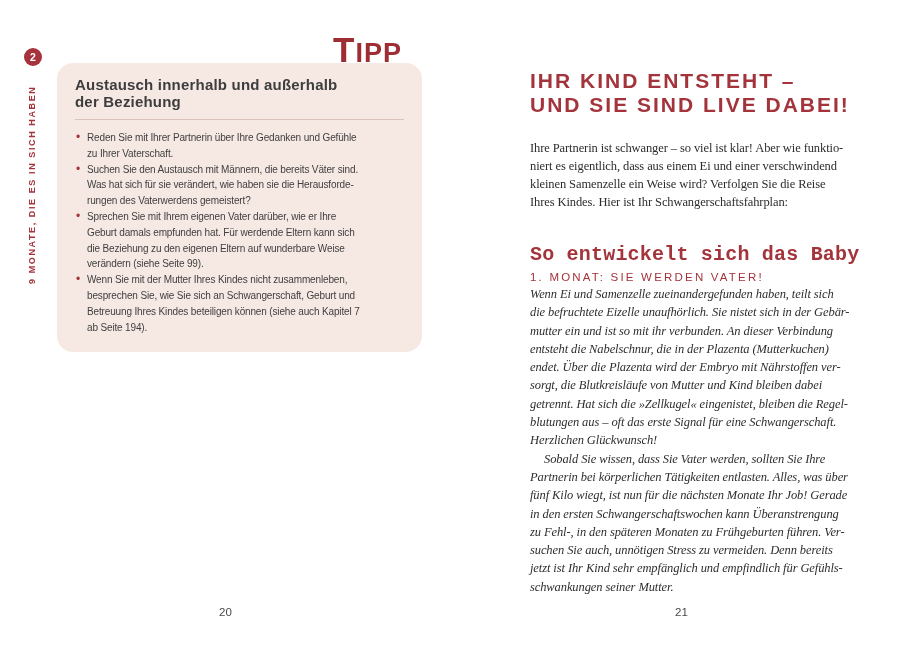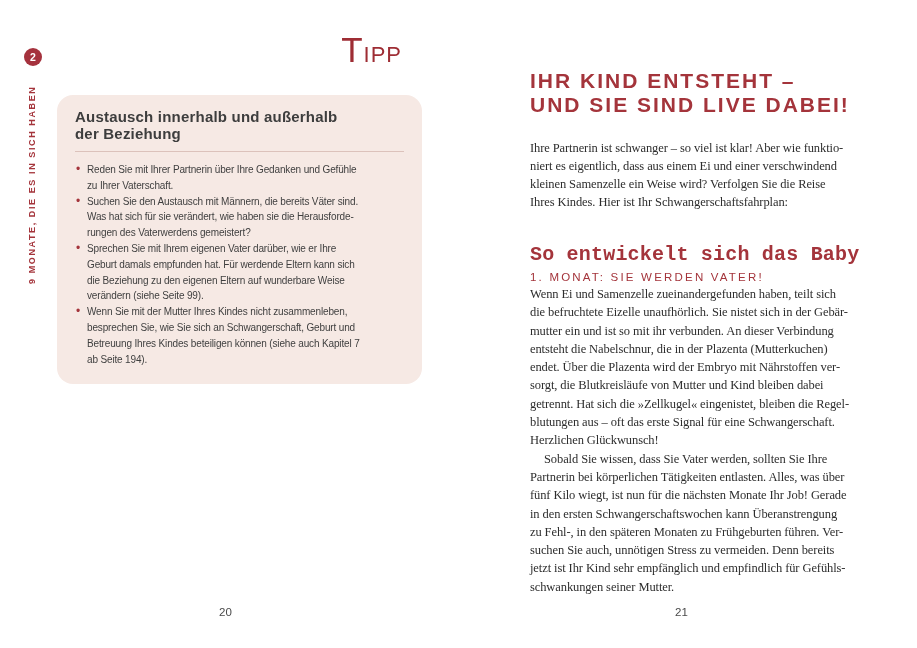--- a/index.html
+++ b/index.html
@@ -5,24 +5,24 @@
   html,body{margin:0;padding:0;background:#ffffff;}
   .spread{position:relative;width:917px;height:648px;background:#ffffff;overflow:hidden;
           font-family:"Liberation Sans", sans-serif;}
 
   
   .chapter-badge{position:absolute;left:24px;top:48px;width:18px;height:18px;border-radius:50%;
     background:#a5323d;color:#fff;font-size:10.5px;font-weight:bold;line-height:18px;text-align:center;}
   .sidebar-label{position:absolute;left:27px;top:284px;transform-origin:0 0;transform:rotate(-90deg);
     width:205px;white-space:nowrap;color:#a4343b;font-size:9px;font-weight:bold;letter-spacing:1.6px;}
   .tip-label{position:absolute;left:240px;top:30px;width:162px;text-align:right;
-    color:#9e2d34;font-weight:normal;font-size:22px;letter-spacing:1px;}
+    color:#9e2d34;font-weight:bold;font-size:27px;letter-spacing:1px;}
   .tip-label::first-letter{font-size:35px;}
   .tip-box{position:absolute;left:57px;top:63px;width:365px;height:289px;box-sizing:border-box;
-    background:#f6e9e4;border-radius:16px;padding:12px 18px 14px 18px;margin-top:32px;}
+    background:#f6e9e4;border-radius:16px;padding:12px 18px 14px 18px;}
   .tip-title{color:#3d3d3d;font-size:15px;font-weight:bold;line-height:16.5px;
     white-space:pre-line;letter-spacing:.2px;margin:2px 0 0 0;}
   .tip-rule{border:none;border-top:1px solid #dcc2bb;margin:9px 0 10px 0;}
   .tip-list{list-style:none;margin:0;padding:0;}
   .tip-list li{position:relative;padding-left:12px;color:#3f3f3f;font-size:10px;
     letter-spacing:-0.15px;line-height:15.8px;white-space:pre-line;}
   .tip-list li::before{content:"\2022";position:absolute;left:1px;top:0;color:#a4343b;
     font-size:12px;line-height:15.8px;}
   .folio{position:absolute;top:606px;width:24px;color:#4a4a4a;font-size:11.5px;}
   .folio-left{left:219px;}
@@ -32,21 +32,21 @@
   .right-col{position:absolute;left:530px;top:0;width:387px;height:644px;}
   .main-heading{position:absolute;left:0;top:55px;width:387px;color:#a4343b;font-weight:bold;
     font-size:21px;line-height:24px;letter-spacing:2px;white-space:pre-line;}
   .serif{font-family:"Liberation Serif", serif;color:#2d2d2d;font-size:12.5px;
     letter-spacing:-0.1px;line-height:18.3px;}
   .intro{position:absolute;left:0;top:126px;width:385px;white-space:pre-line;}
   .section-heading{position:absolute;left:0;top:226px;width:385px;color:#a4343b;
     font-weight:bold;font-size:20px;letter-spacing:.2px;font-family:Liberation Mono, monospace;}
   .kicker{position:absolute;left:0;top:271px;width:385px;color:#a4343b;font-weight:normal;
     font-size:11.5px;letter-spacing:2.2px;}
-  .bodytext{position:absolute;left:0;top:285px;width:385px;}
+  .bodytext{position:absolute;left:0;top:285px;width:385px;font-style:italic;}
   .bodytext p{margin:0;white-space:pre-line;}
   .bodytext p.indented{text-indent:14px;}
 </style>
 </head>
 <body>
 
 <div class="spread">
 
   <div class="chapter-badge">2</div>
 

